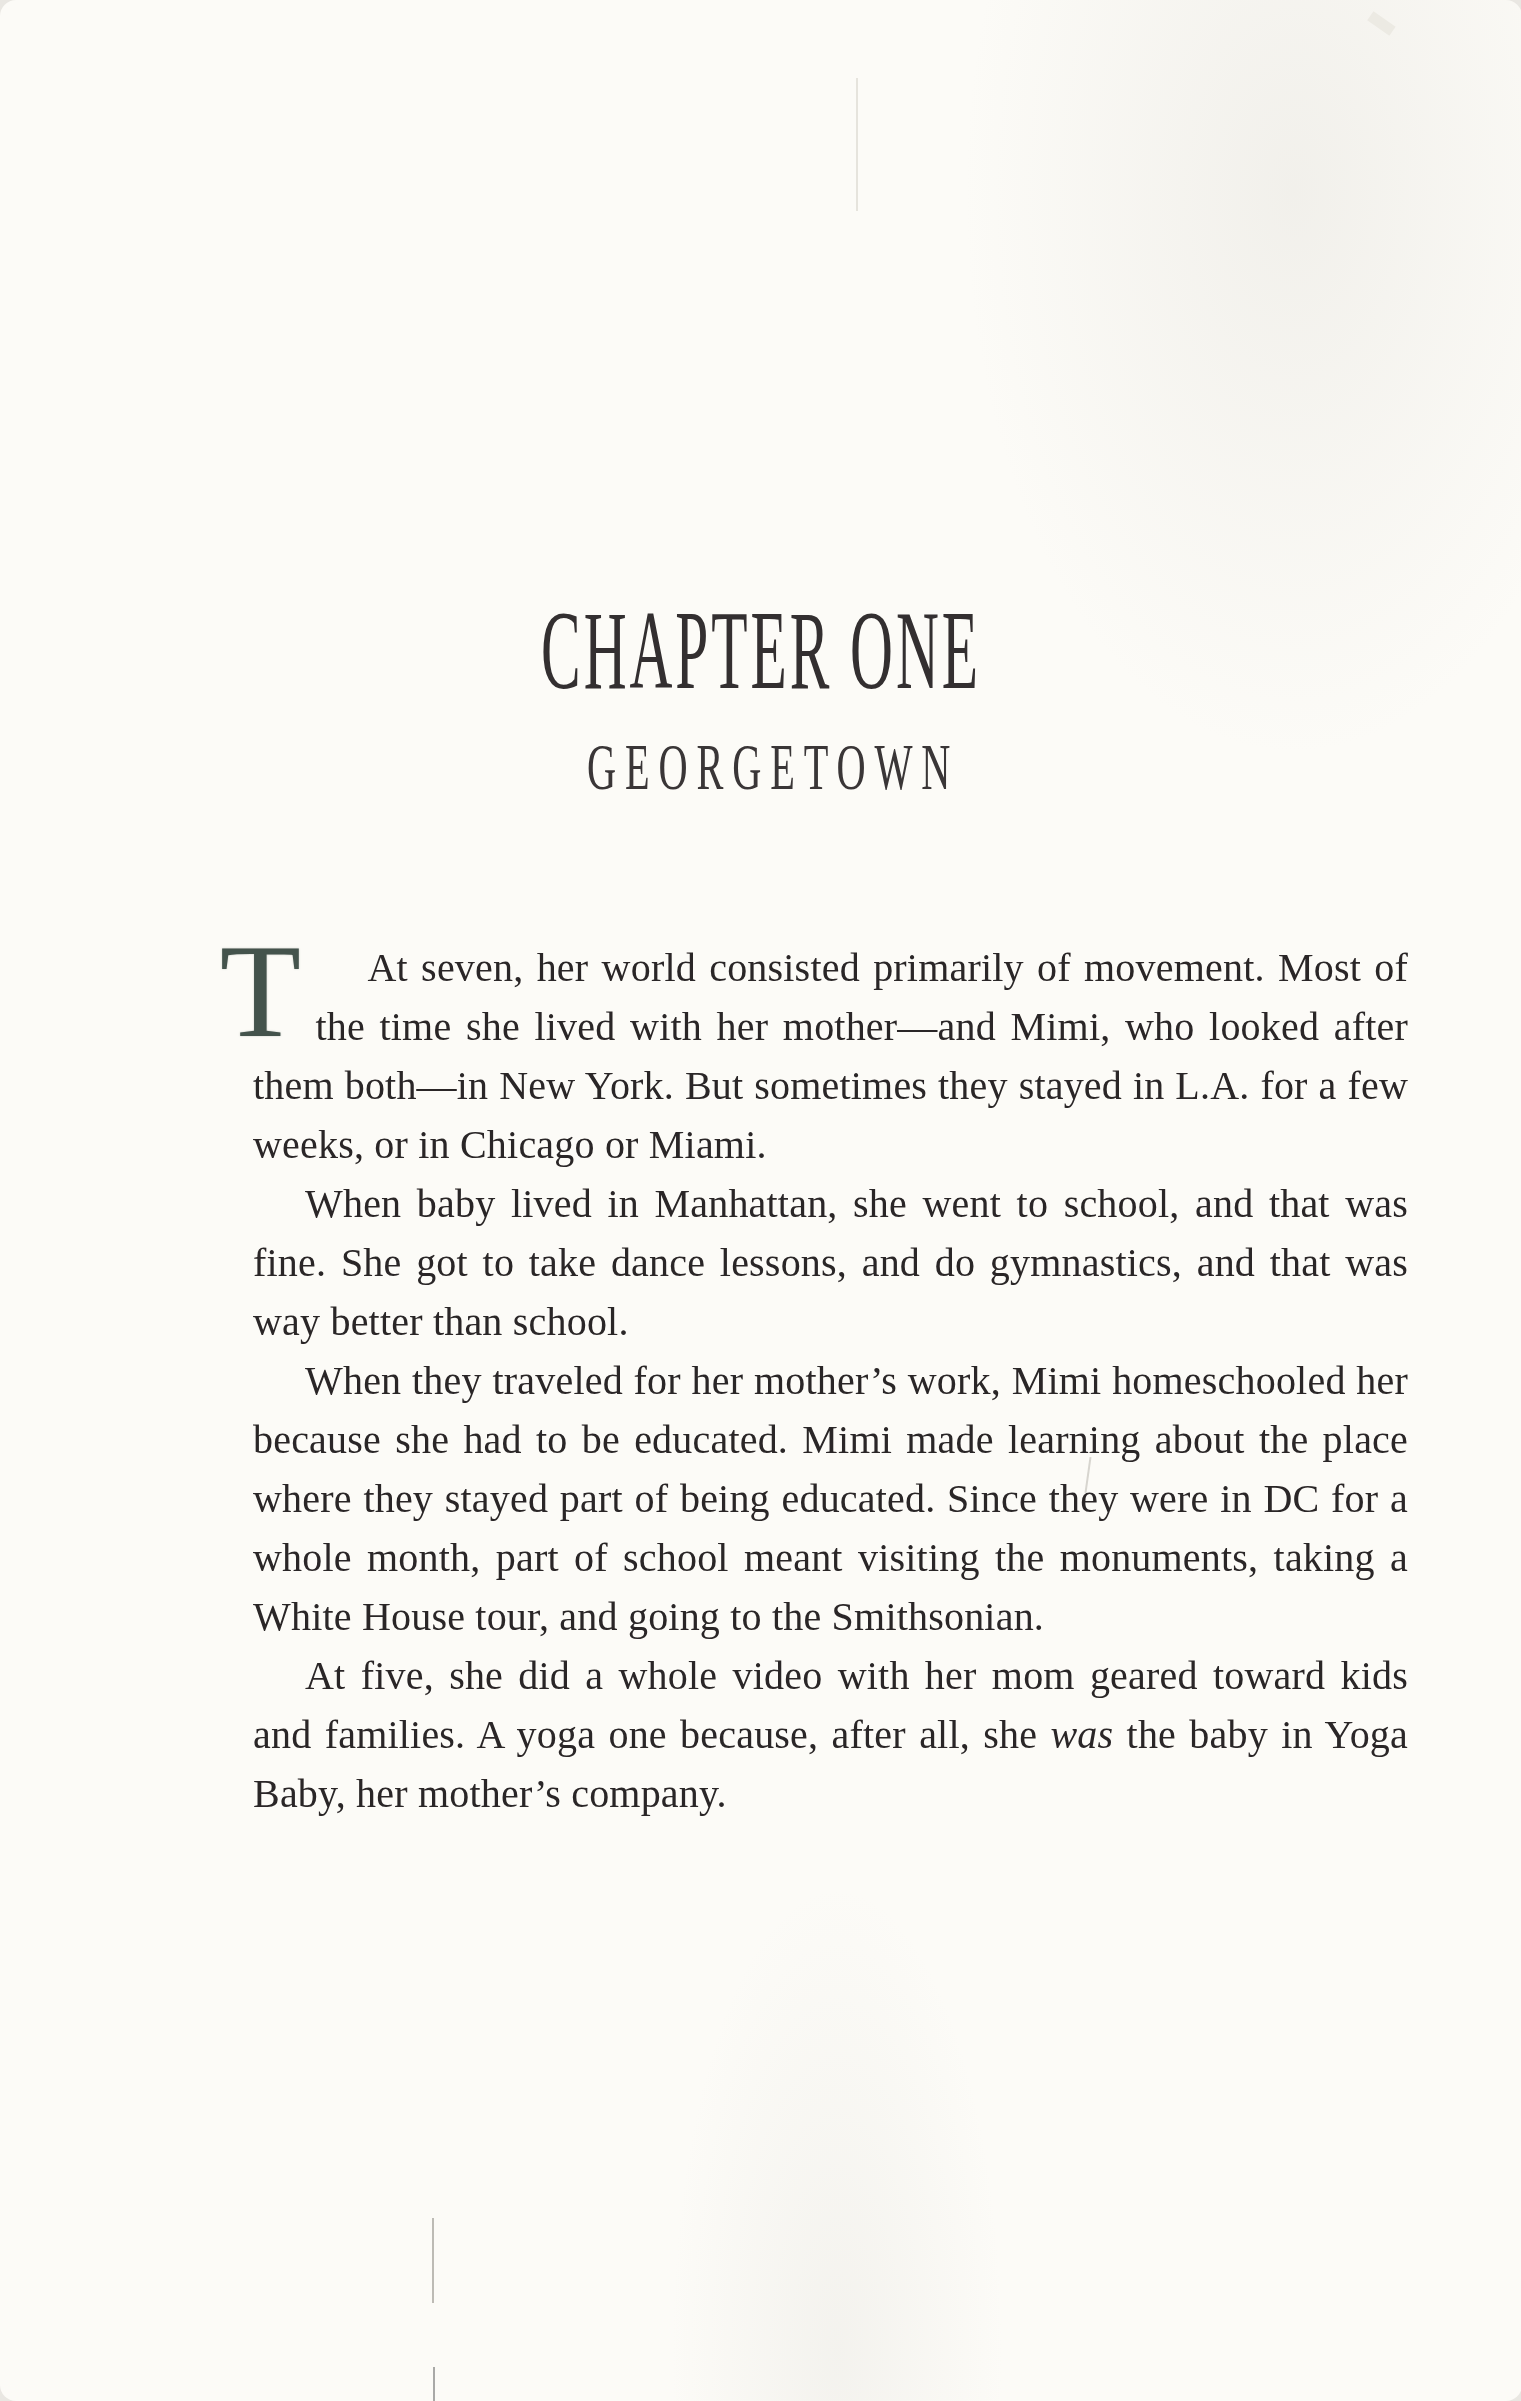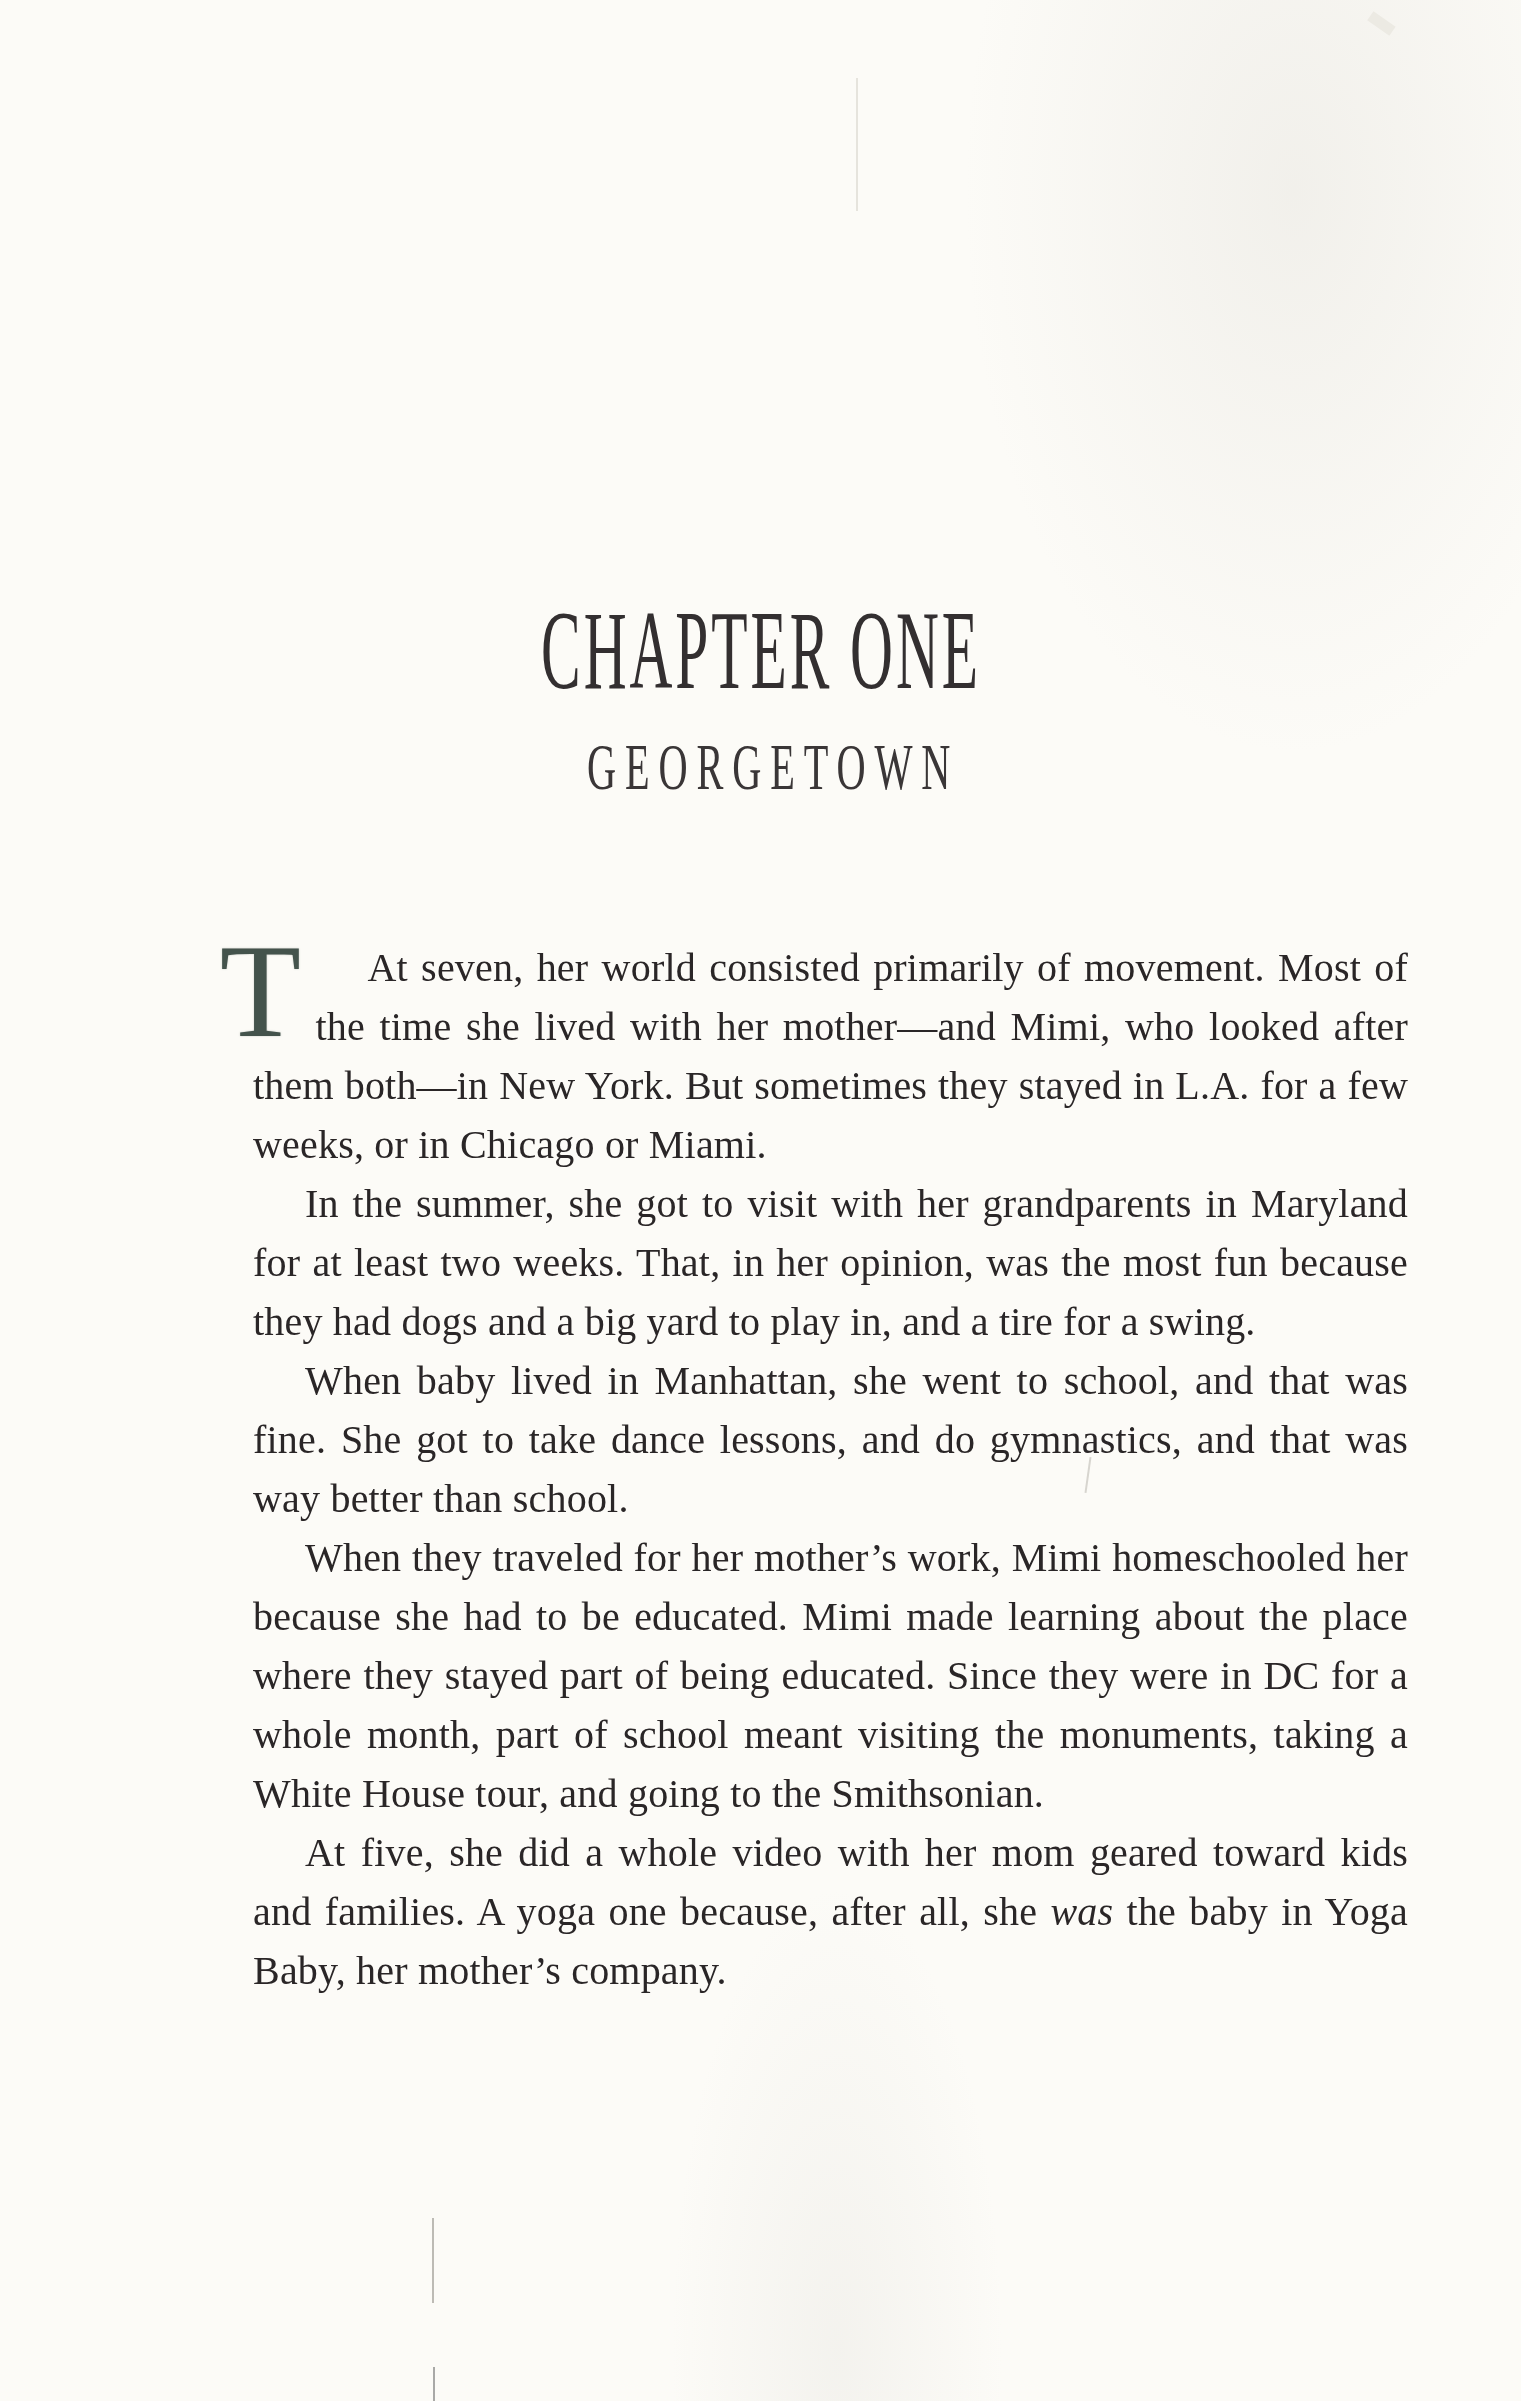--- a/index.html
+++ b/index.html
@@ -12,20 +12,21 @@
     width: 1522px;
     height: 2401px;
     margin: 0 auto;
     background: #fcfbf7;
     background-image:
       radial-gradient(ellipse at 85% 8%, rgba(210,207,199,0.25) 0%, rgba(210,207,199,0) 18%),
       radial-gradient(ellipse at 55% 98%, rgba(205,203,196,0.18) 0%, rgba(205,203,196,0) 14%);
     overflow: hidden;
     font-family: "Liberation Serif", serif;
     color: #2a2627;
+    border-radius: 16px;
   }
 
   
   .chapter-title {
     position: absolute;
     top: 586px;
     left: 0;
     width: 100%;
     margin: 0;
     text-align: center;
@@ -107,21 +108,20 @@
   <h1 class="chapter-title"><span class="squeeze">CHAPTER ONE</span></h1>
 
   <h2 class="chapter-subtitle"><span class="squeeze">GEORGETOWN</span></h2>
 
   <div class="text-block">
 
     <p class="para"><span class="dropcap">T</span></p>
 
     <p class="para indent">At seven, her world consisted primarily of movement. Most of the time she lived with her mother—and Mimi, who looked after them both—in New York. But sometimes they stayed in L.A. for a few weeks, or in Chicago or Miami.</p>
 
-    <p class="para indent">In the summer, she got to visit with her grandparents in Maryland for at least two weeks. That, in her opinion, was the most fun because they had dogs and a big yard to play in, and a tire for a swing.</p>
 
     <p class="para indent">When baby lived in Manhattan, she went to school, and that was fine. She got to take dance lessons, and do gymnastics, and that was way better than school.</p>
 
     <p class="para indent">When they traveled for her mother’s work, Mimi homeschooled her because she had to be educated. Mimi made learning about the place where they stayed part of being educated. Since they were in DC for a whole month, part of school meant visiting the monuments, taking a White House tour, and going to the Smithsonian.</p>
 
 
 
     <p class="para indent"><span>At five, she did a whole video with her mom geared toward kids and families. A yoga one because, after all, she </span><em>was</em><span> the baby in Yoga Baby, her mother’s company.</span></p>
 
   </div>

